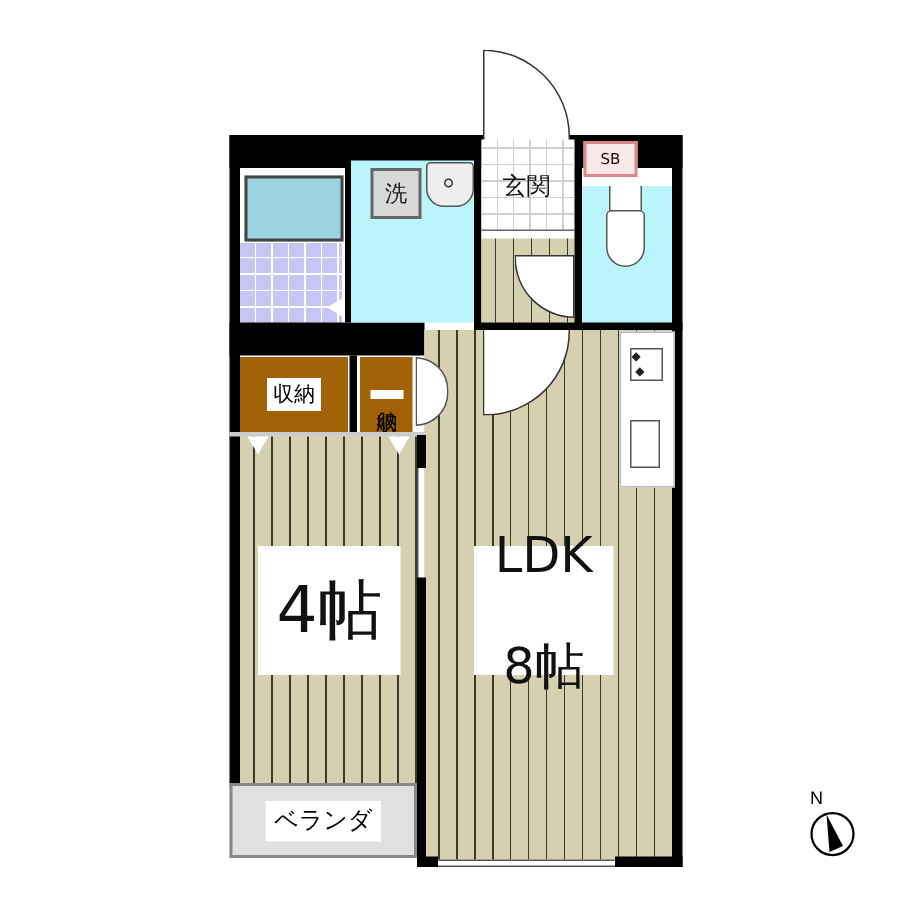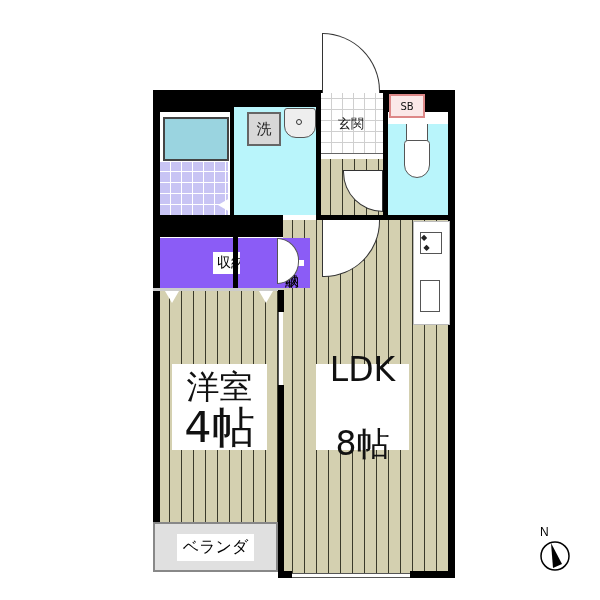--- a/index.html
+++ b/index.html
@@ -22,21 +22,21 @@
       repeating-linear-gradient(0deg, transparent 0, transparent 10px, #ffffff 10px, #ffffff 11px),
       repeating-linear-gradient(90deg, transparent 0, transparent 10px, #ffffff 10px, #ffffff 11px);
   }
   .genkan-tile {
     background-color:#ffffff;
     background-image:
       repeating-linear-gradient(0deg, transparent 0, transparent 10px, #cfcfcf 10px, #cfcfcf 11px),
       repeating-linear-gradient(90deg, transparent 0, transparent 10px, #cfcfcf 10px, #cfcfcf 11px);
   }
   .cyan { background:#b9f5fb; }
-  .pink { background:#8b5cf6;padding-left:35px; }
+  .pink { background:#a16207; }
 </style>
 </head>
 <body>
 
 <div class="abs" style="left:0;top:0;width:600px;height:600px;">
 
   <div class="wall" style="left:153px;top:90px;width:302px;height:22px;"></div>
   <div class="wall" style="left:153px;top:90px;width:7px;height:435px;"></div>
   <div class="wall" style="left:448px;top:90px;width:7px;height:488px;"></div>
 
@@ -51,21 +51,21 @@
   <div class="abs" style="left:247px;top:112px;width:30px;height:30px;background:#d8d8d8;border:2px solid #666;display:flex;align-items:center;justify-content:center;font-size:15px;color:#222;">
     <span>洗</span>
   </div>
   <div class="abs" style="left:284px;top:108px;width:30px;height:28px;background:#eee;border:1.5px solid #555;border-radius:3px 3px 12px 12px;"></div>
   <div class="abs" style="left:296px;top:119px;width:4px;height:4px;border:1px solid #333;border-radius:50%;"></div>
 
   <div class="wall" style="left:316px;top:90px;width:5px;height:130px;"></div>
 
   <div class="abs" style="left:322px;top:33px;width:56px;height:60px;border:1.5px solid #333;border-left:1.5px solid #333;border-radius:0 60px 0 0;background:#fff;"></div>
   <div class="abs genkan-tile" style="left:321px;top:93px;width:62px;height:60px;"></div>
-  <div class="label-box" style="left:330px;top:114px;width:42px;height:20px;background:transparent;font-size:13px;">
+  <div class="label-box" style="left:330px;top:114px;width:42px;height:20px;background:transparent;font-size:16px;">
     <span>玄関</span>
   </div>
   <div class="floor-wood" style="left:321px;top:158px;width:62px;height:57px;"></div>
   <div class="abs" style="left:343px;top:170px;width:38px;height:40px;background:#fff;border:1.5px solid #333;border-radius:0 0 0 40px;"></div>
   <div class="abs" style="left:321px;top:153px;width:62px;height:5px;background:#fff;border-top:1px solid #666;"></div>
 
   <div class="wall" style="left:383px;top:112px;width:5px;height:108px;"></div>
 
   <div class="label-box" style="left:389px;top:94px;width:32px;height:20px;background:#fbe8e8;border:2px solid #d88;font-size:10px;">
     <span>SB</span>
@@ -95,21 +95,20 @@
   <div class="wall" style="left:153px;top:288px;width:130px;height:3px;background:#ccc;"></div>
 
   <div class="floor-wood" style="left:160px;top:291px;width:118px;height:231px;"></div>
   <div class="abs" style="left:165px;top:291px;width:0;height:0;border-left:7px solid transparent;border-right:7px solid transparent;border-top:12px solid #fff;"></div>
   <div class="abs" style="left:259px;top:291px;width:0;height:0;border-left:7px solid transparent;border-right:7px solid transparent;border-top:12px solid #fff;"></div>
   <div class="abs" style="left:278px;top:291px;width:3px;height:95px;background:#fff;border-left:1px solid #555;"></div>
   <div class="wall" style="left:278px;top:385px;width:6px;height:193px;"></div>
   <div class="wall" style="left:278px;top:290px;width:6px;height:22px;"></div>
 
   <div class="label-box" style="left:172px;top:364px;width:95px;height:86px;">
-    <span style="font-size:33px;line-height:40px;">洋室</span>
     <span style="font-size:43px;line-height:40px;">4帖</span>
   </div>
   <div class="label-box" style="left:316px;top:364px;width:93px;height:86px;">
     <span style="font-size:33px;line-height:40px;">LDK</span>
     <span style="font-size:33px;line-height:40px;margin-top:34px;">8帖</span>
   </div>
 
   <div class="abs" style="left:153px;top:522px;width:125px;height:50px;background:#e0e0e0;border:2px solid #888;box-sizing:border-box;display:flex;align-items:center;justify-content:center;text-align:center;">
     <span style="background:#fff;font-size:16px;padding:3px 6px;">ベランダ</span>
   </div>

